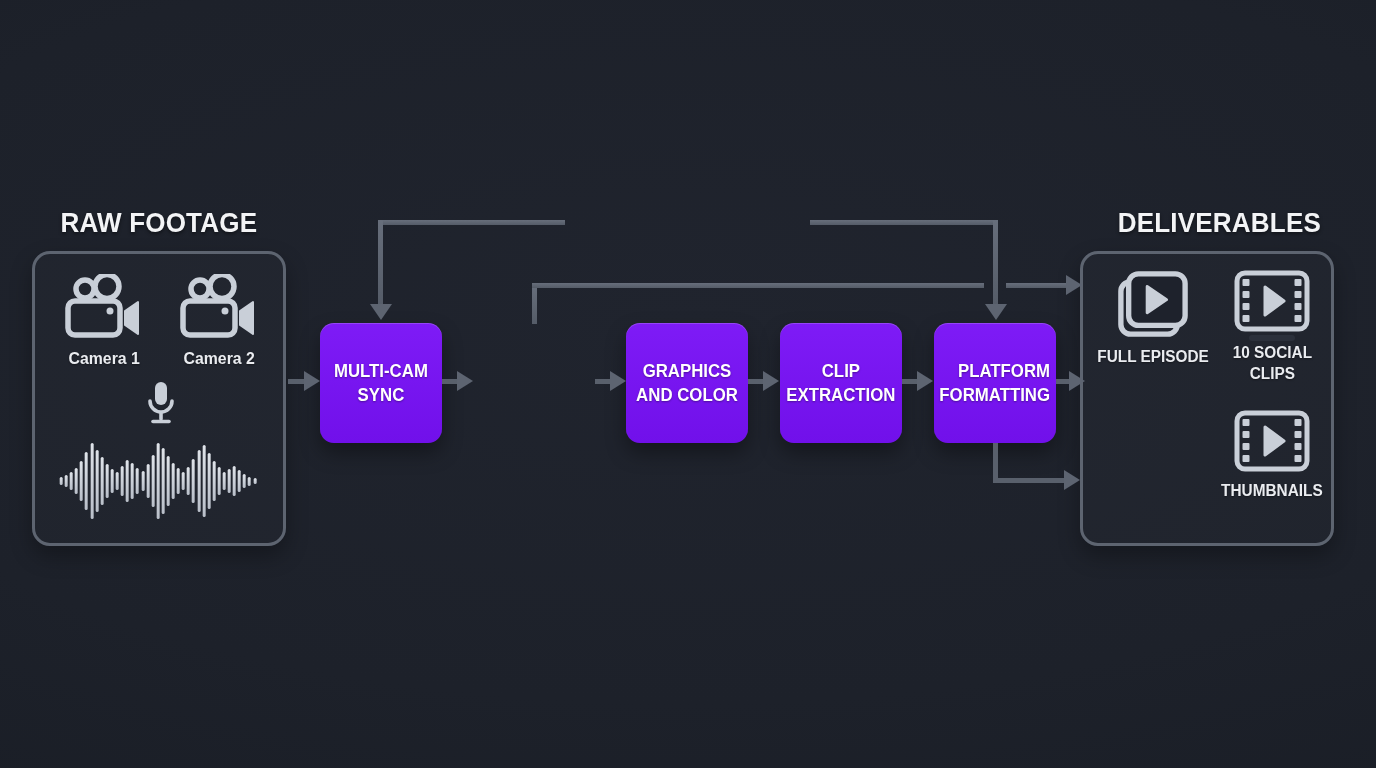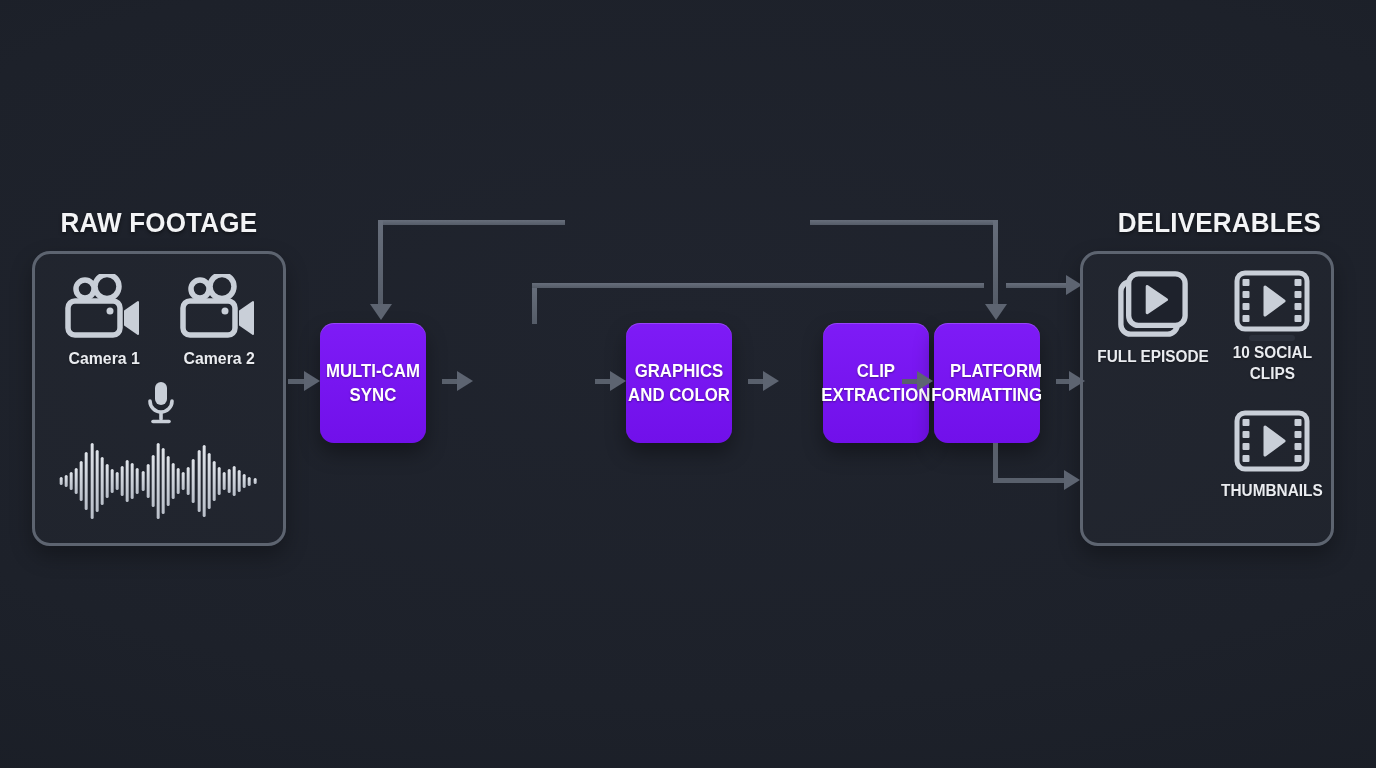--- a/index.html
+++ b/index.html
@@ -13,21 +13,21 @@
     text-align:center;color:#f3f4f6;font-size:28px;font-weight:700;
     text-shadow:0 2px 4px rgba(0,0,0,.45);
   }
   .section-title>span{display:inline-block;transform:scaleX(.93);letter-spacing:.2px;white-space:nowrap;}
   .panel{
     position:absolute;top:251px;width:254px;height:295px;box-sizing:border-box;
     border:3px solid #5d6470;border-radius:18px;background:rgba(255,255,255,.015);
     box-shadow:0 10px 22px rgba(0,0,0,.30);
   }
   .step{
-    position:absolute;top:323px;width:106px;height:120px;border-radius:14px;
+    position:absolute;top:323px;width:122px;height:120px;border-radius:14px;
     background:linear-gradient(180deg,#7e1bf6 0%,#7110ea 100%);
     box-shadow:0 10px 20px rgba(0,0,0,.35), inset 0 1px 0 rgba(255,255,255,.18);
     display:flex;align-items:center;justify-content:center;text-align:center;
   }
   .step-label{
     color:#ffffff;font-size:17.5px;font-weight:700;line-height:24px;
     white-space:pre-line;transform:scaleX(.96);text-shadow:0 1px 2px rgba(0,0,0,.35);
   }
   .cam-item{position:absolute;top:20px;width:122px;display:flex;flex-direction:column;align-items:center;}
   .cam-label,.deliv-label{
@@ -140,21 +140,21 @@
   </div>
 
   <div class="step" style="left:320px;">
     <div class="step-label">MULTI-CAM
 SYNC</div>
   </div>
   <div class="step" style="left:626px;">
     <div class="step-label">GRAPHICS
 AND COLOR</div>
   </div>
-  <div class="step" style="left:823px;align-items:center;">
+  <div class="step" style="left:780px;align-items:center;">
     <div class="step-label">CLIP
 EXTRACTION</div>
   </div>
   <div class="step" style="left:934px;text-align:right;">
     <div class="step-label">PLATFORM
 FORMATTING</div>
   </div>
 
   <div class="panel" style="left:1080px;">
     <div class="deliv-item" style="left:8px;top:16px;">

